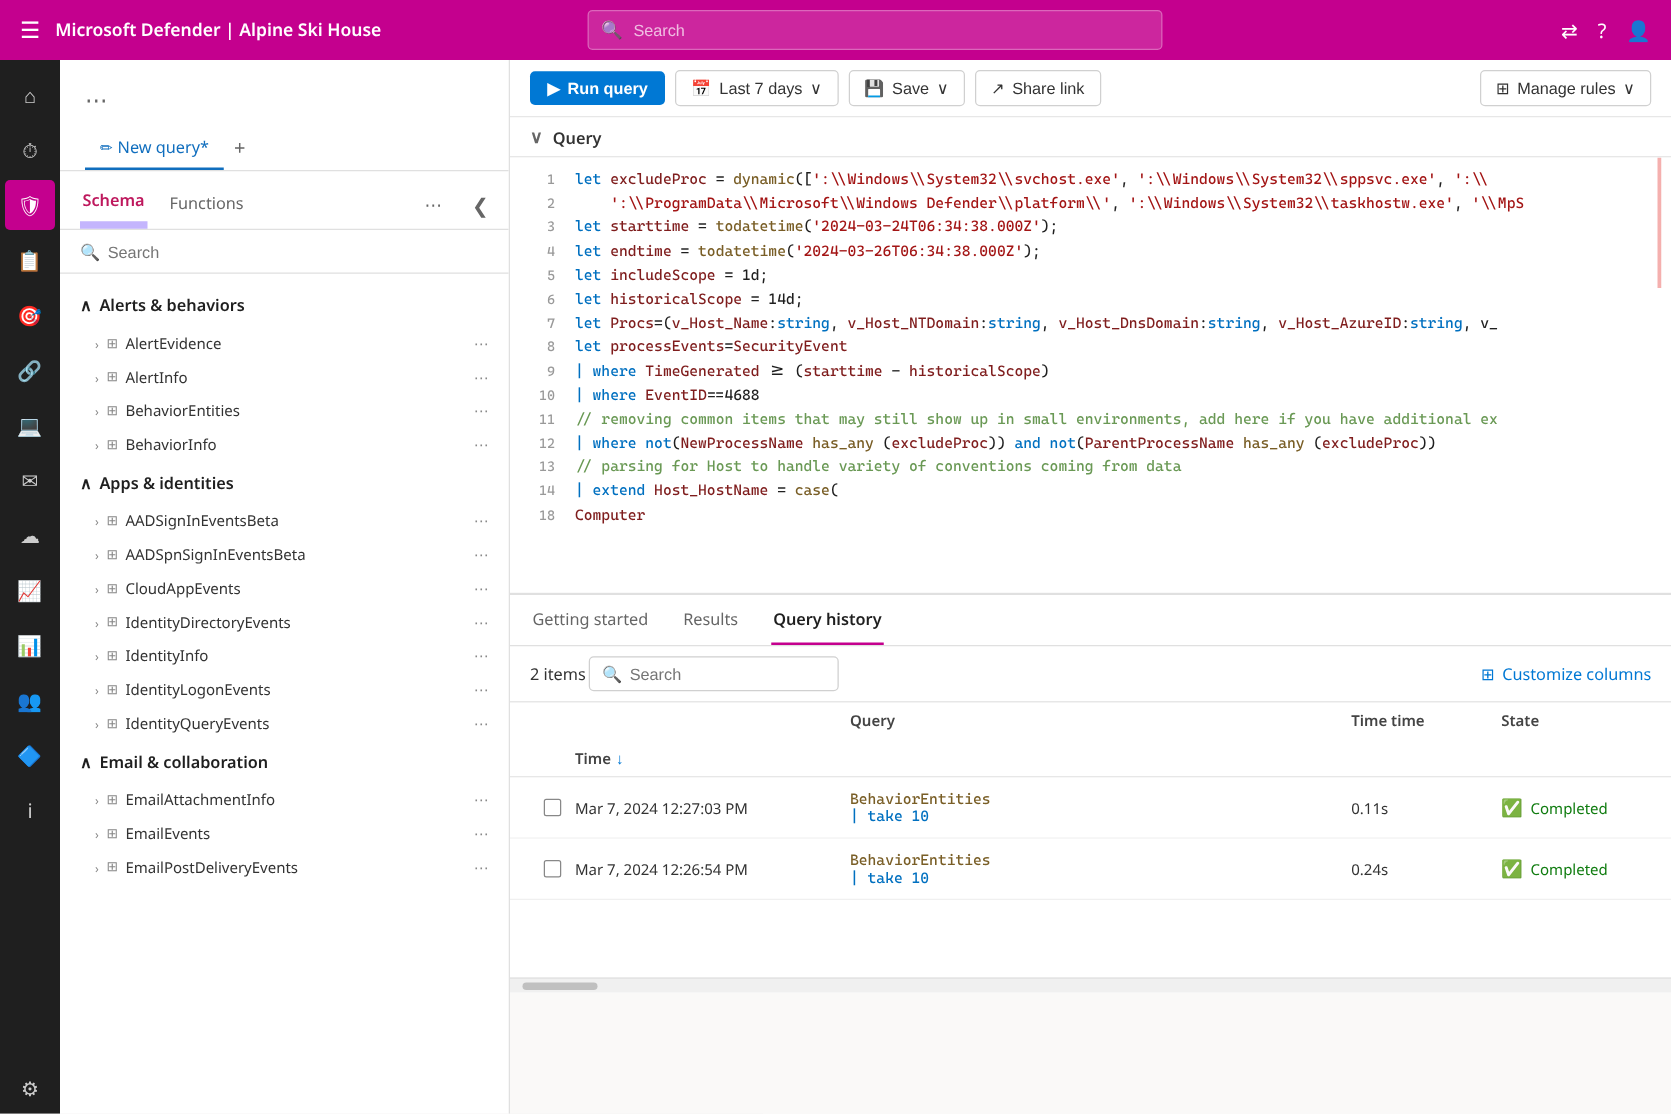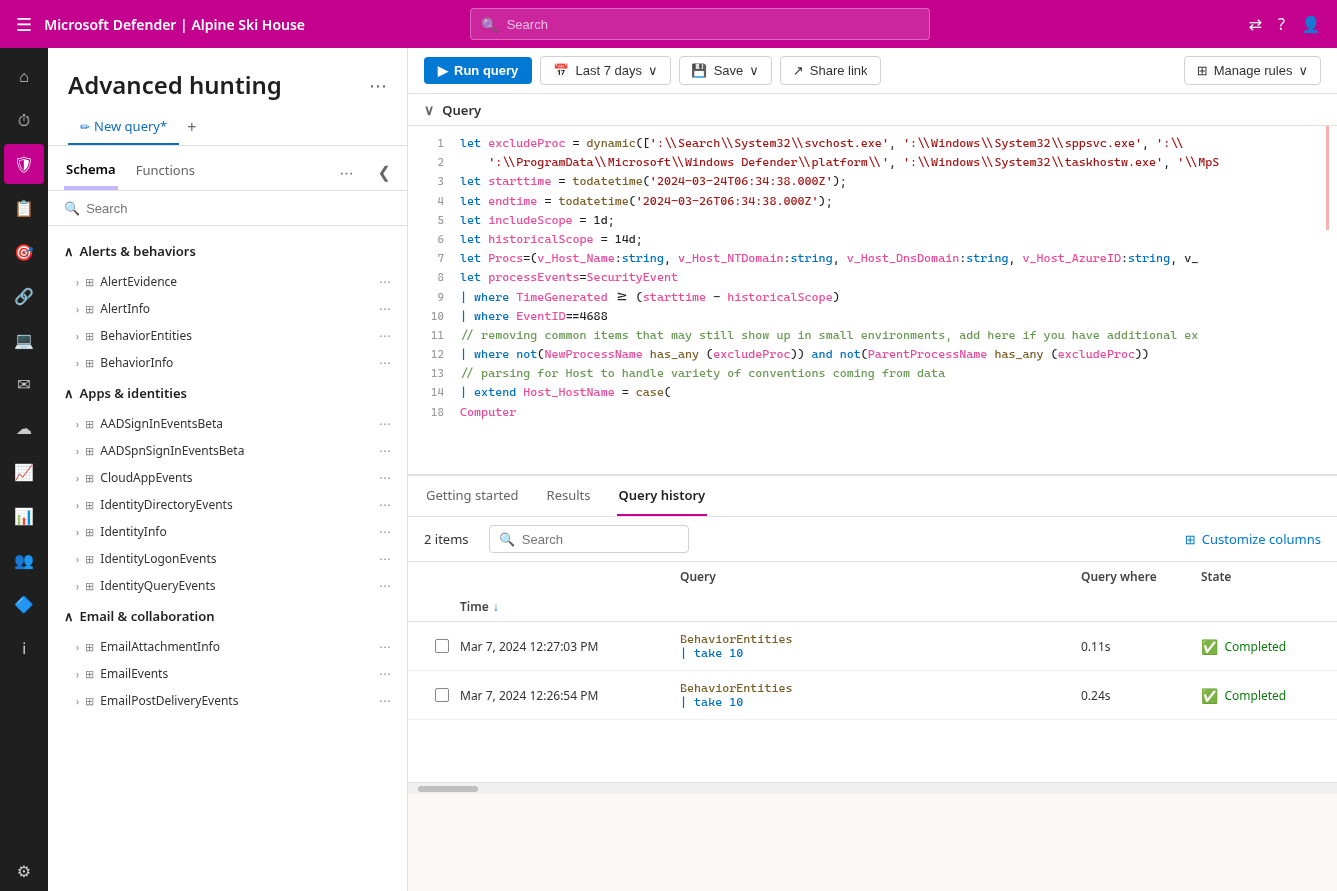--- a/index.html
+++ b/index.html
@@ -112,21 +112,21 @@
       gap: 16px;
       border-bottom: 1px solid #e0e0e0;
     }
     .schema-tab {
       font-size: 13px;
       padding: 6px 2px 8px;
       cursor: pointer;
       color: #666;
       border-bottom: 2px solid transparent;
     }
-    .schema-tab.active { color: #000000; border-bottom: 4px solid #c4b5fd; font-weight: 600; text-align: right; }
+    .schema-tab.active { color: #be185d; border-bottom: 6px solid #c4b5fd; font-weight: 600; text-align: right; }
     .schema-tab-more { color: #666; font-size: 14px; cursor: pointer; margin-left: auto; }
     .collapse-btn { margin-left: 8px; color: #666; cursor: pointer; font-size: 16px; }
 
     .schema-search {
       padding: 8px 16px;
       display: flex;
       align-items: center;
       gap: 6px;
       color: #666;
       border-bottom: 1px solid #e0e0e0;
@@ -269,21 +269,21 @@
       text-align: right;
       margin-right: 16px;
       user-select: none;
       font-size: 11px;
       padding-top: 1px;
     }
     .code-content { color: #1f1f1f; flex: 1; overflow: hidden; white-space: nowrap; }
     .kw { color: #0070c0; }
     .fn { color: #795e26; }
     .str { color: #a31515; }
-    .var { color: #ec4899; }
+    .var { color: #7f1d1d; }
     .comment { color: #6a9955; margin-top: 16px; }
     .pipe { color: #0070c0; }
 
     
     .bottom-panel {
       height: 320px;
       background: white;
       border-top: 2px solid #e0e0e0;
       display: flex;
       flex-direction: column;
@@ -301,21 +301,21 @@
       color: #666;
       cursor: pointer;
       border-bottom: 2px solid transparent;
     }
     .bottom-tab.active { color: #1f1f1f; border-bottom: 2px solid #c4008e; font-weight: 600; }
 
     .bottom-toolbar {
       display: flex;
       align-items: center;
       padding: 8px 16px;
-      gap: 20px;
+      gap: 2px;
       border-bottom: 1px solid #e0e0e0;
     }
     .items-count { font-size: 13px; color: #333; }
     .search-box {
       display: flex;
       align-items: center;
       gap: 6px;
       border: 1px solid #d0d0d0;
       border-radius: 4px;
       padding: 4px 10px;
@@ -427,21 +427,20 @@
     <div class="sidebar-icon-item">📈</div>
     <div class="sidebar-icon-item">📊</div>
     <div class="sidebar-icon-item">👥</div>
     <div class="sidebar-icon-item">🔷</div>
     <div class="sidebar-icon-item">ℹ</div>
     <div class="sidebar-icon-item" style="margin-top:auto;">⚙</div>
   </aside>
 
   <div class="schema-panel">
     <div class="page-header">
-      <h1 class="page-title">Advanced hunting</h1>
       <span class="page-header-more">⋯</span>
     </div>
 
     <div class="tabs-bar">
       <div class="new-query-tab">
         <span style="font-size:12px;">✏</span>
         <span>New query*</span>
       </div>
       <span class="add-tab-btn">+</span>
     </div>
@@ -608,21 +607,21 @@
     <div class="query-editor-container" style="flex:1;max-height:380px;">
       <div class="query-section-header">
         <span class="collapse-query-btn">∨</span>
         <span>Query</span>
       </div>
       <div class="query-editor">
 
         <div class="code-line">
           <span class="line-num">1</span>
           <span class="code-content">
-            <span class="kw">let</span> <span class="var">excludeProc</span> = <span class="fn">dynamic</span>([<span class="str">':\\Search\\System32\\svchost.exe'</span>, <span class="str">':\\Windows\\System32\\sppsvc.exe'</span>, <span class="str">':\\</span>
+            <span class="kw">let</span> <span class="var">excludeProc</span> = <span class="fn">dynamic</span>([<span class="str">':\\Windows\\System32\\svchost.exe'</span>, <span class="str">':\\Windows\\System32\\sppsvc.exe'</span>, <span class="str">':\\</span>
           </span>
         </div>
         <div class="code-line">
           <span class="line-num">2</span>
           <span class="code-content">
             &nbsp;&nbsp;&nbsp;&nbsp;<span class="str">':\\ProgramData\\Microsoft\\Windows Defender\\platform\\'</span>, <span class="str">':\\Windows\\System32\\taskhostw.exe'</span>, <span class="str">'\\MpS</span>
           </span>
         </div>
         <div class="code-line">
           <span class="line-num">3</span>
@@ -727,21 +726,21 @@
       </div>
 
       <div class="history-table">
         <div class="table-header">
           <div class="table-header-cell"></div>
           <div class="table-header-cell sortable">
             <span>Time</span>
             <span style="color:#0078d4;">↓</span>
           </div>
           <div class="table-header-cell">Query</div>
-          <div class="table-header-cell">Query where</div>
+          <div class="table-header-cell">Time time</div>
           <div class="table-header-cell">State</div>
         </div>
 
         <div class="table-row">
           <div class="checkbox-cell table-cell">
             <div class="checkbox"></div>
           </div>
           <div class="table-cell">Mar 7, 2024 12:27:03 PM</div>
           <div class="table-cell query-code">
             <span class="query-entity">BehaviorEntities</span><br>

